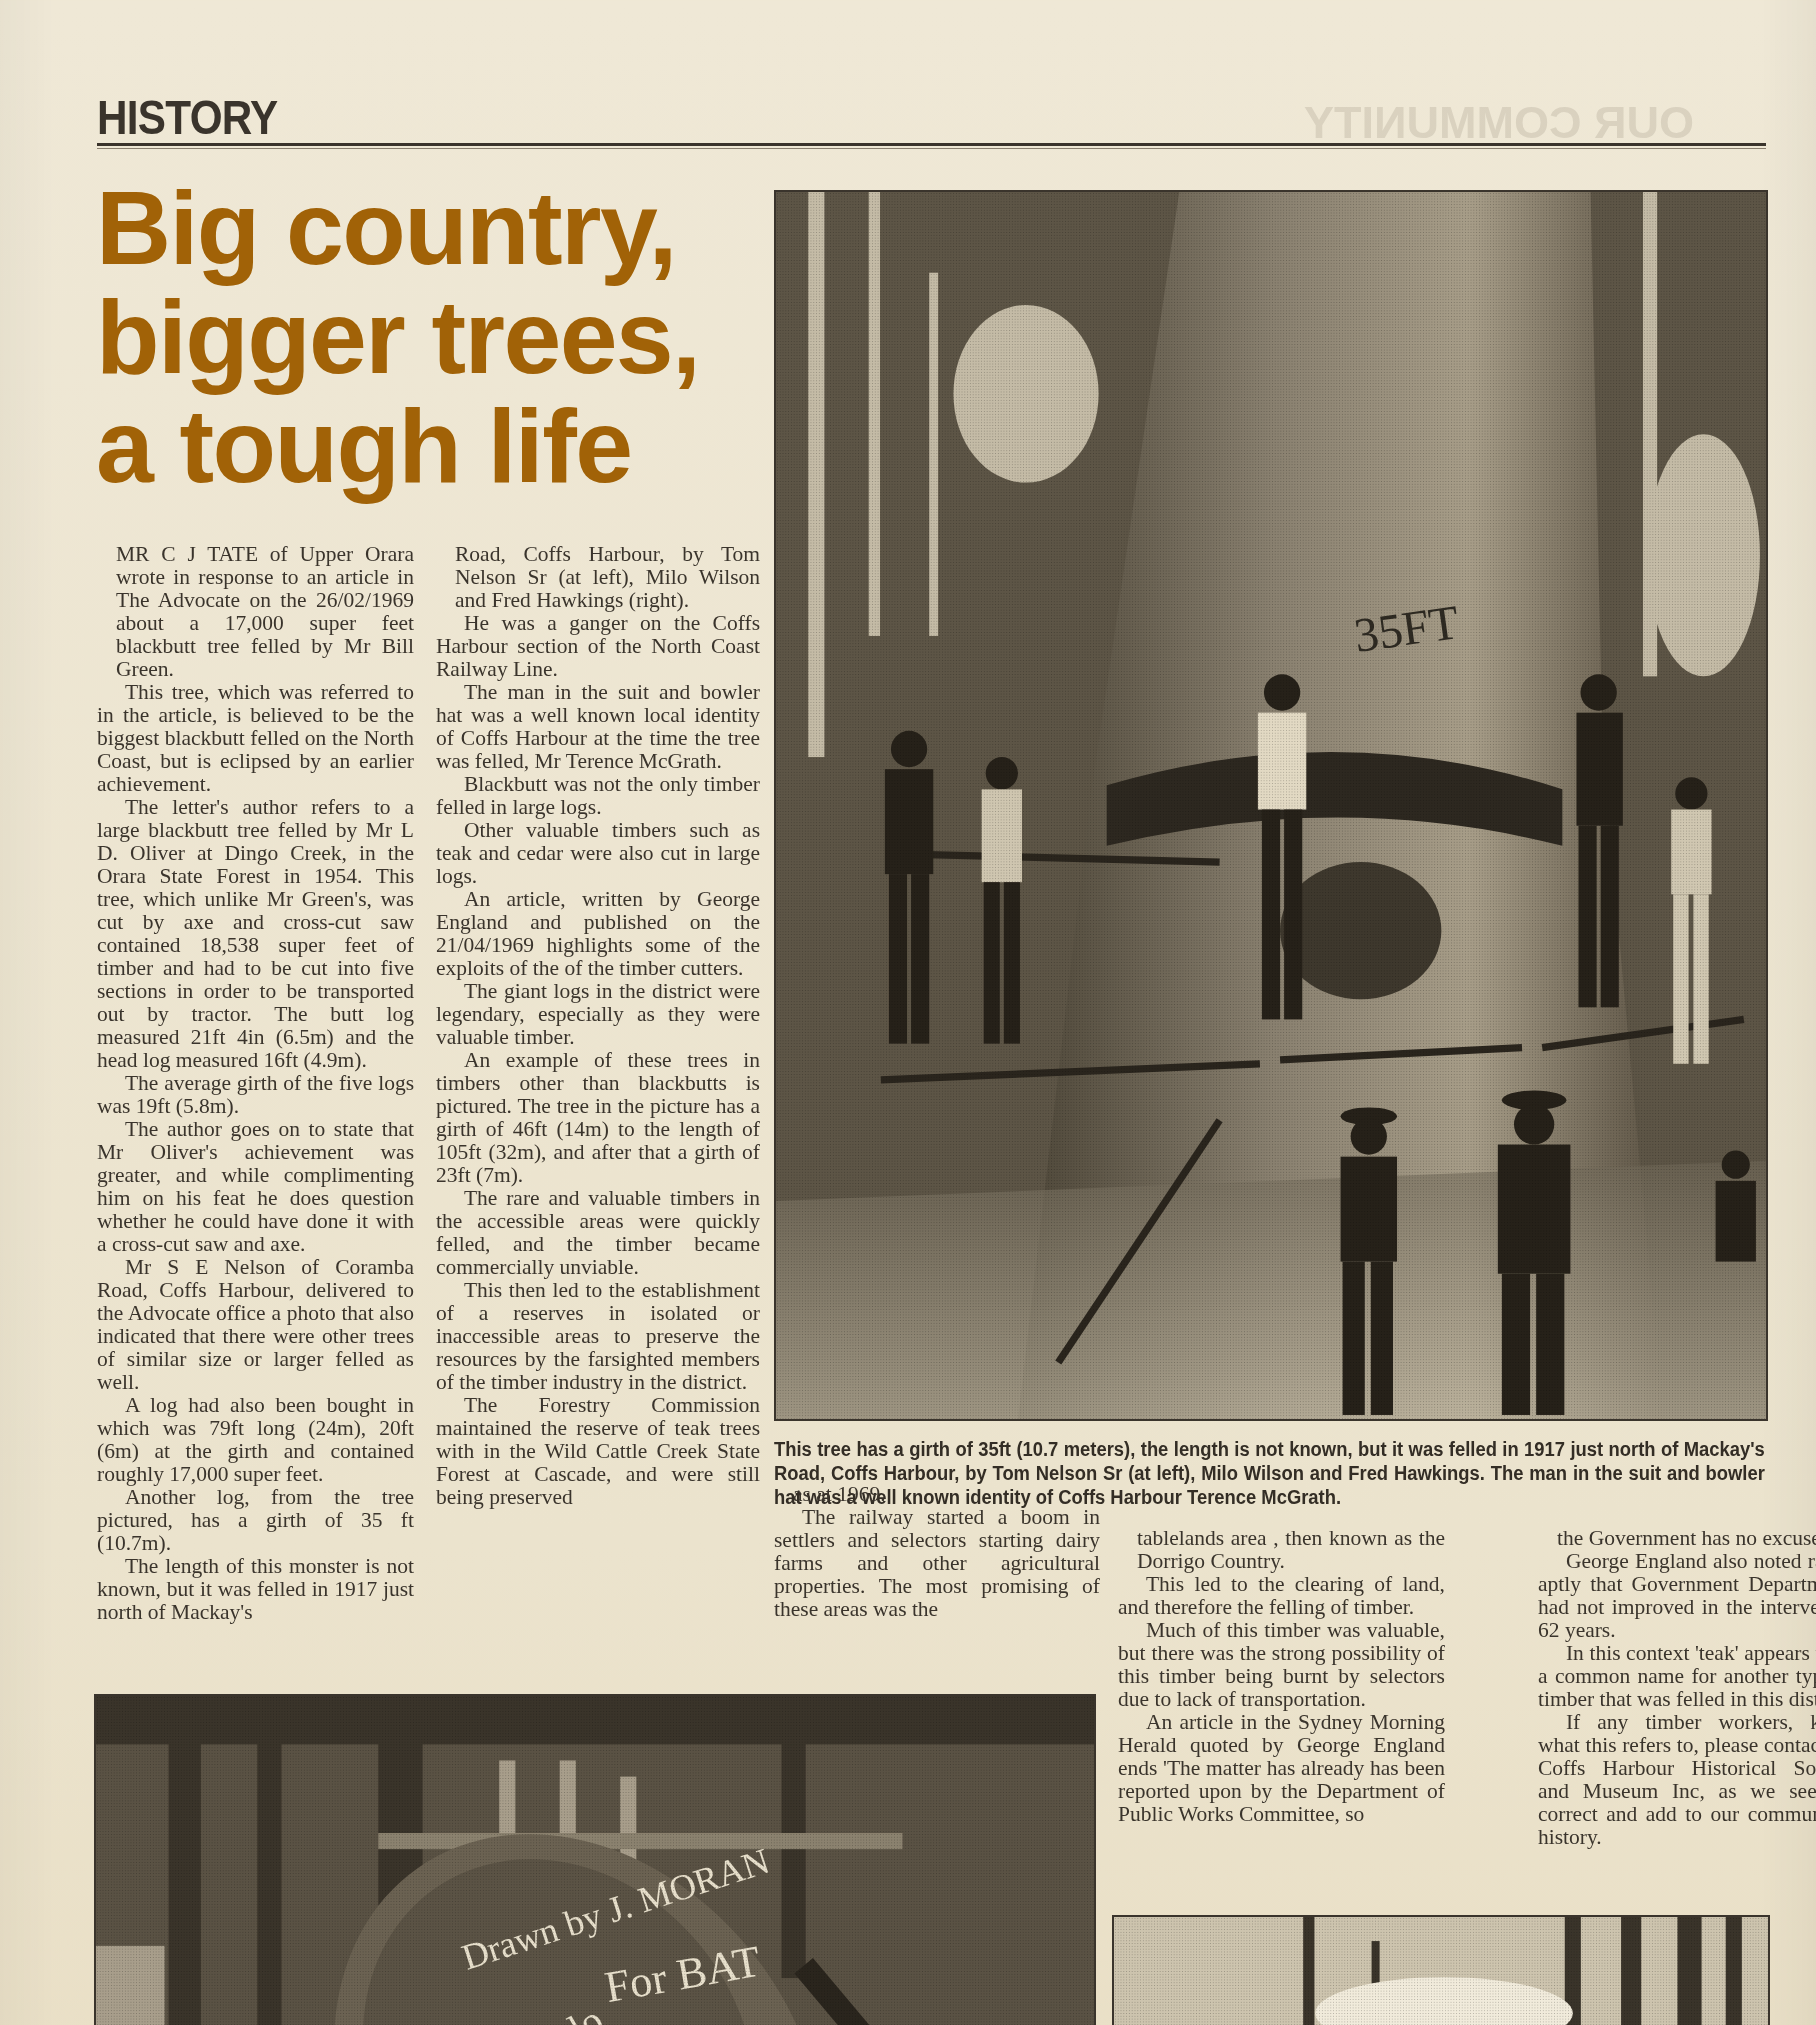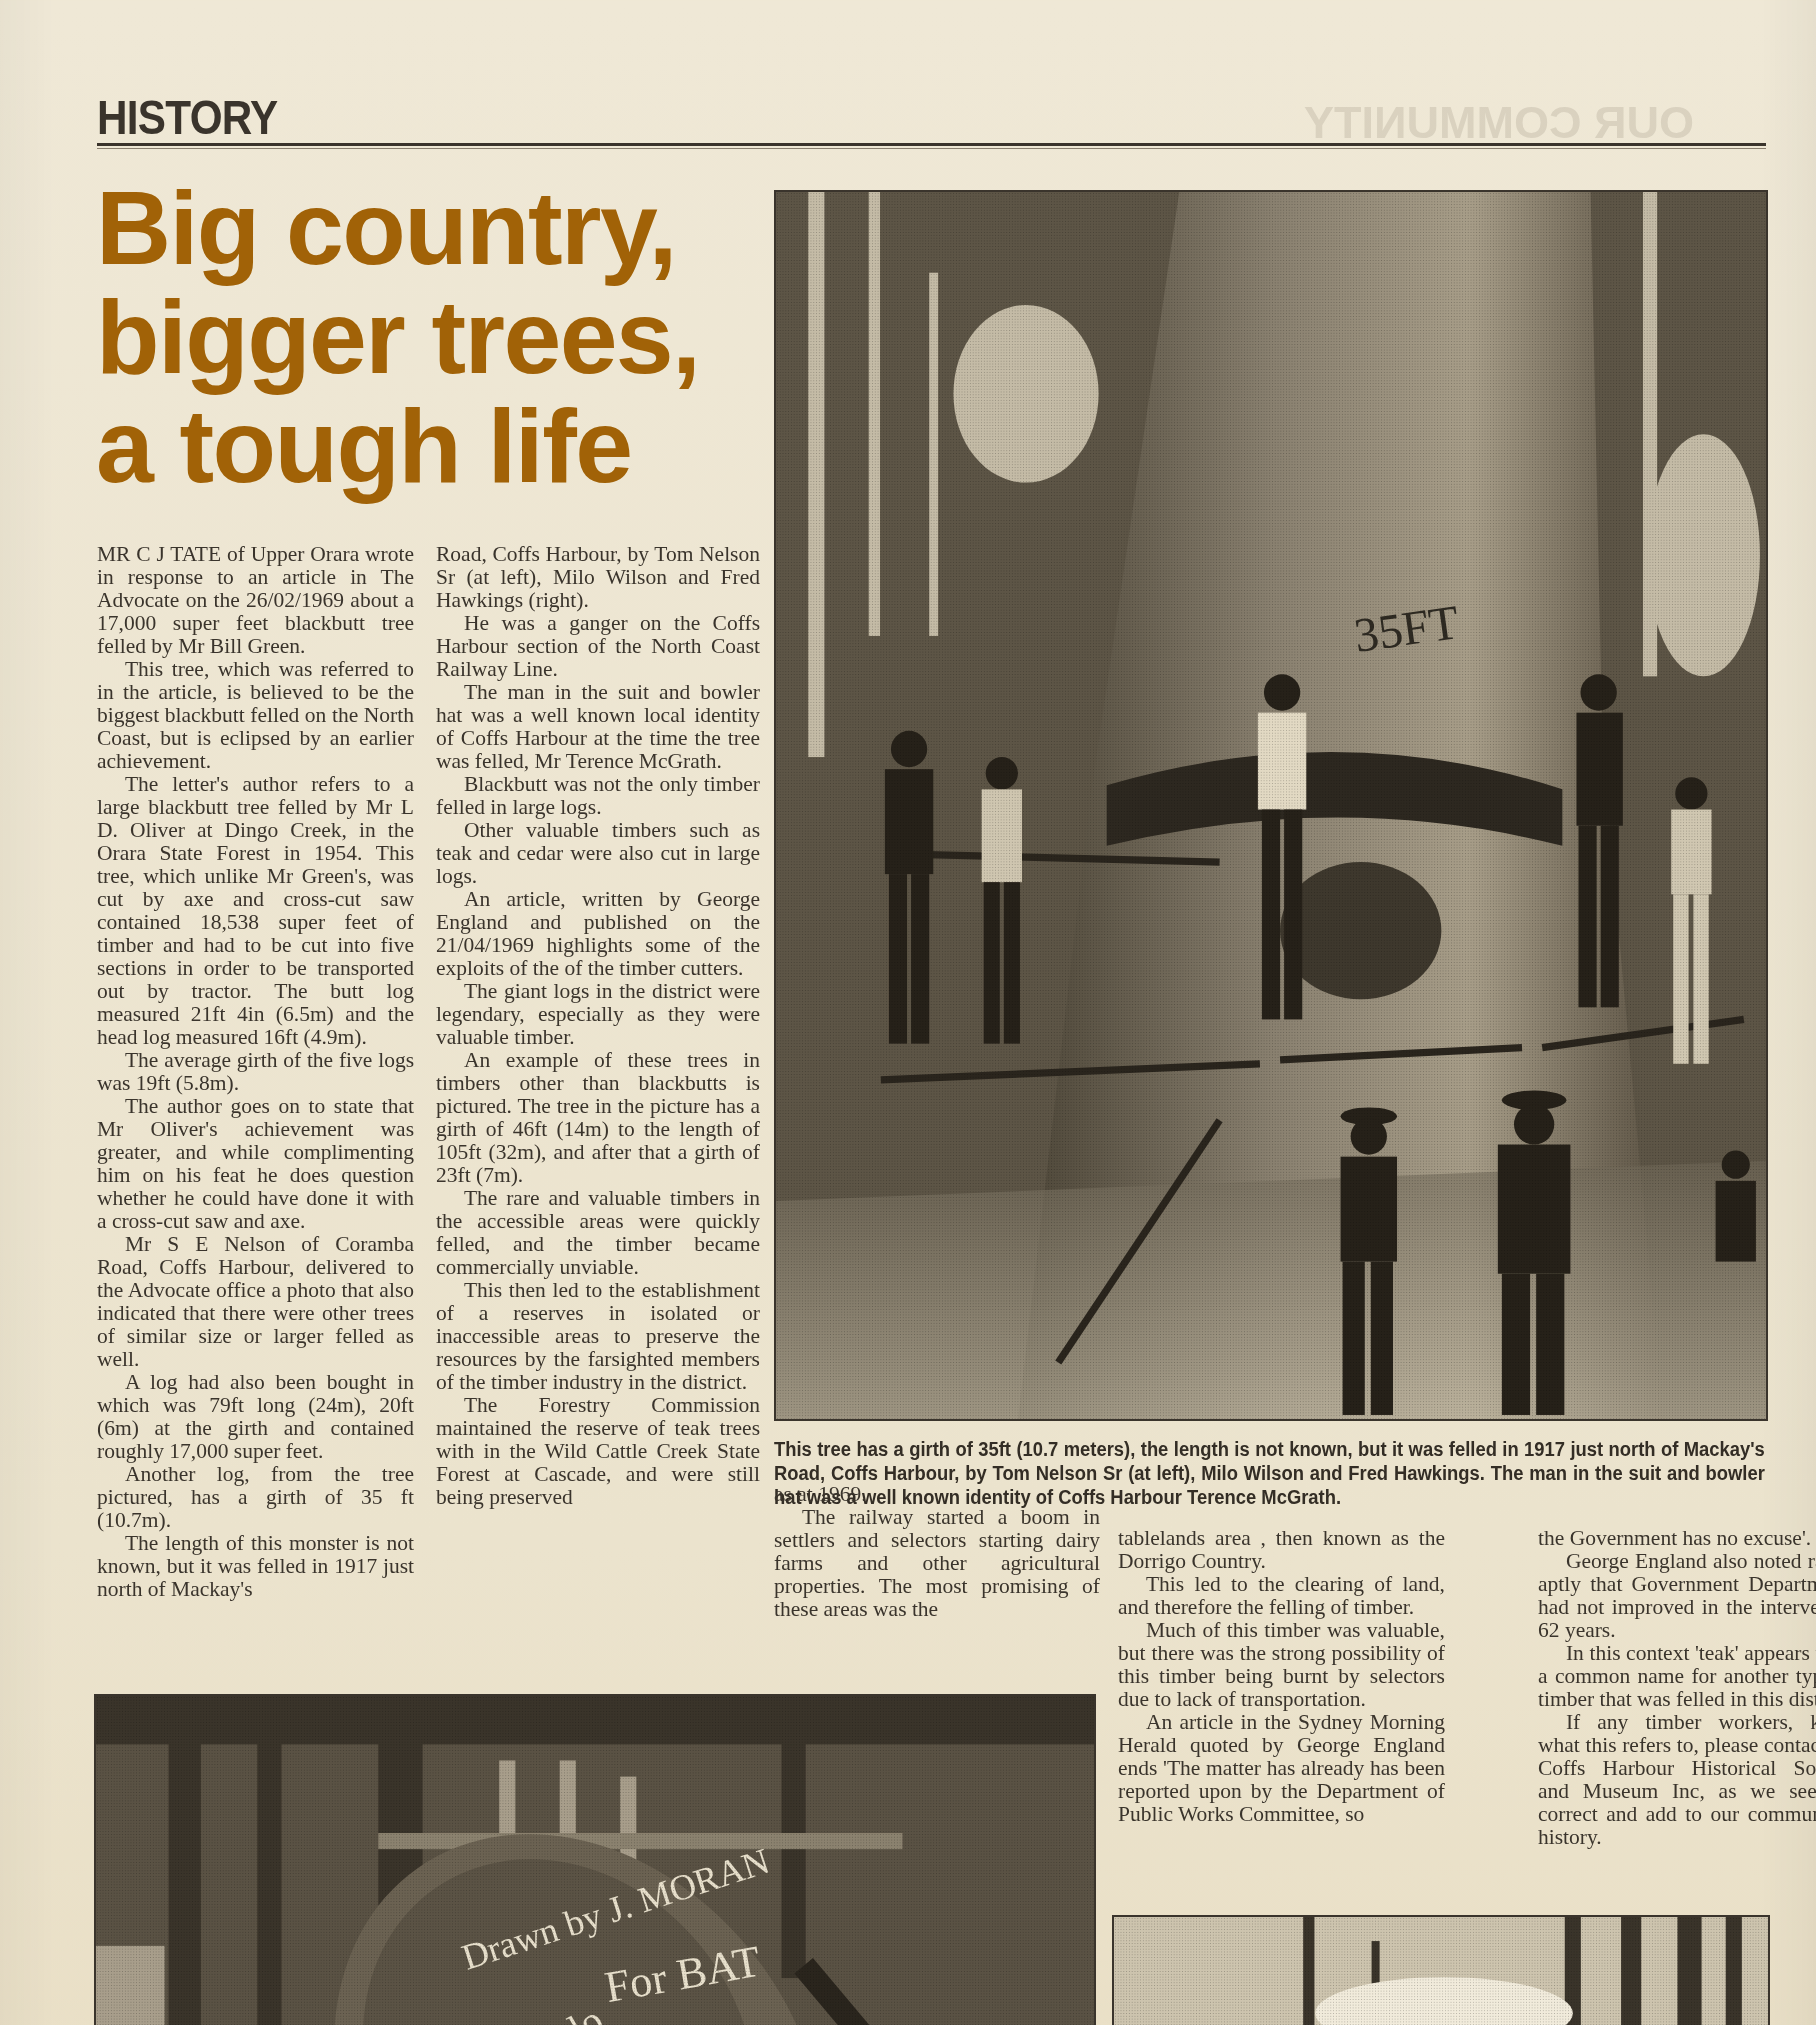--- a/index.html
+++ b/index.html
@@ -36,21 +36,21 @@
     font-size:104px; line-height:109px; letter-spacing:-1.6px; color:#a16207;
   }
   .headline div { white-space:nowrap; }
 
   .col {
     font-family:"Liberation Serif", serif;
     font-size:21.5px; line-height:23px; color:#3a342c;
     text-align:justify; hyphens:auto;
   }
   .col p { margin:0; text-indent:1.3em; }
-  .col p.first { text-indent:0; }
+  .col p.first { text-indent:0;margin-left:19px; }
 
   .col1 { left:97px; top:543px; width:317px; }
   .col2 { left:436px; top:543px; width:324px; }
   .col3 { left:774px; top:1483px; width:326px; }
   .col4 { left:1118px; top:1527px; width:327px; }
   .col5 { left:1538px; top:1527px; width:320px; }
 
   .photo {
     position:absolute; border:2.4px solid #3a342c; box-sizing:border-box; overflow:hidden;
     background:#5c5446;

